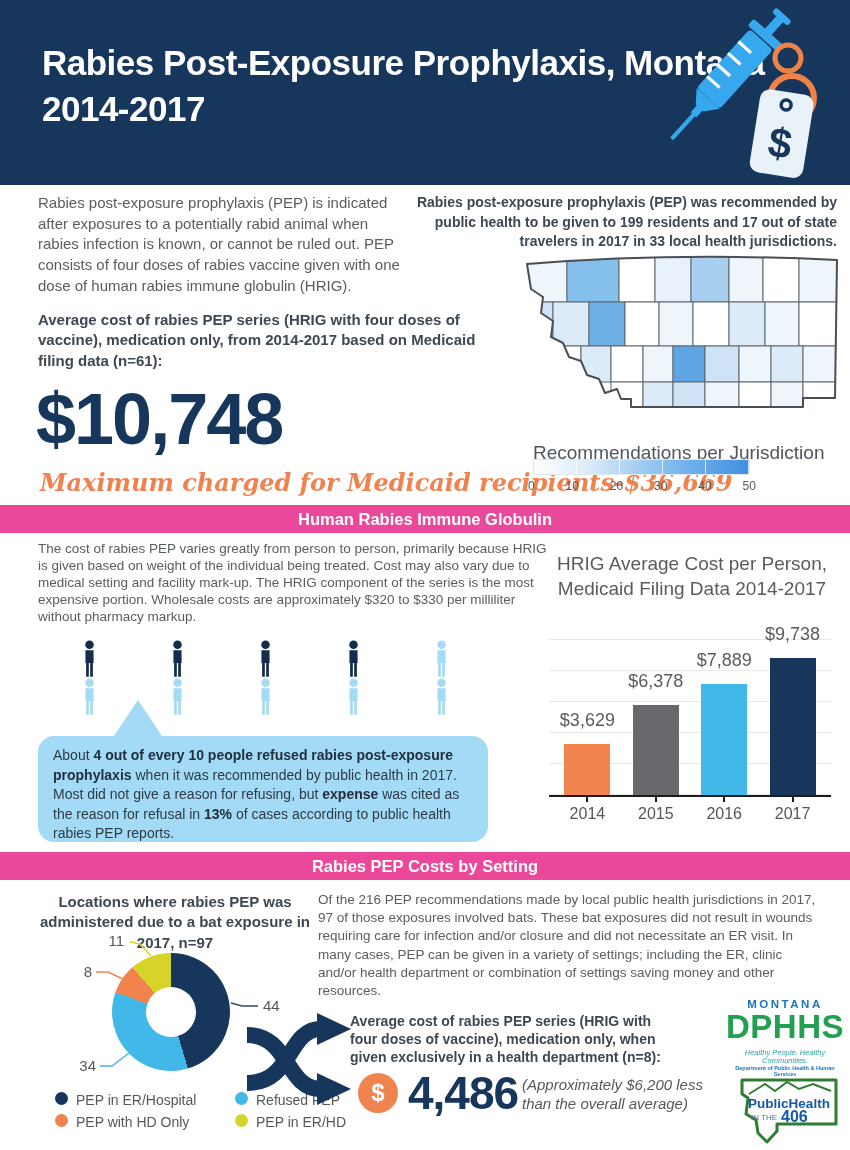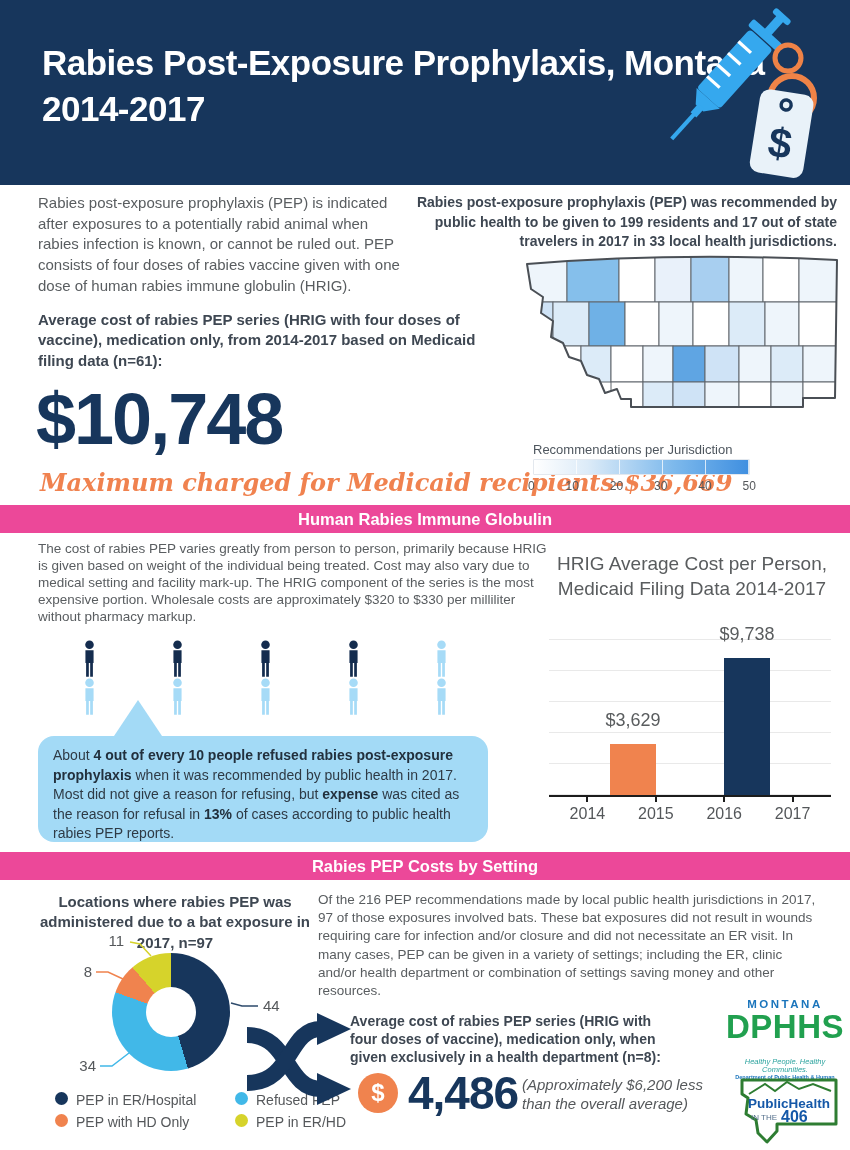--- a/index.html
+++ b/index.html
@@ -16,21 +16,21 @@
   .body-text{font-size:14px;line-height:1.38;color:#595d60;}
   .bold-dark{color:#3e4752;font-weight:700;}
   .big-number{font-size:72px;font-weight:700;color:#17365c;letter-spacing:-2px;}
   .script-orange{font-family:"DejaVu Serif",serif;font-style:italic;font-weight:700;
                  font-size:24px;color:#f0824f;}
 
   .banner{position:absolute;left:0;width:850px;height:28px;background:#ec4899;color:#ffffff;
           font-weight:700;font-size:16.5px;text-align:center;line-height:28px;}
 
   
-  .maplegend-title{font-size:13px;color:#4e565e;}
+  .maplegend-title{font-size:19px;color:#4e565e;}
   .maplegend-bar{height:14px;border-radius:1px;
      background-image:repeating-linear-gradient(to right,transparent 0 42px,rgba(255,255,255,.75) 42px 43px),
                       linear-gradient(to right,#ffffff,#dcebf8 25%,#7db9ec 65%,#3f8fe0);
      border:1px solid #e3e8ee;}
   .maplegend-ticks{display:flex;justify-content:space-between;font-size:12px;color:#55585b;}
 
   
   .people-row{display:flex;}
   .person{width:17px;height:38px;margin:0 35.5px;}
   .pointer-up{width:0;height:0;border-left:24px solid transparent;border-right:24px solid transparent;
@@ -61,21 +61,21 @@
   
   .dollar-circle{width:40px;height:40px;border-radius:50%;background:#f0834e;color:#ffffff;
                  font-weight:700;font-size:24px;display:flex;align-items:center;justify-content:center;}
   .value-big{font-size:46px;font-weight:700;color:#17365c;letter-spacing:-1px;}
   .note-italic{font-style:italic;font-weight:400;font-size:15px;line-height:1.25;color:#55585b;}
 
   
   .dphhs{text-align:center;line-height:1.05;}
   .dphhs .montana{font-size:11.5px;font-weight:700;color:#1b75bc;letter-spacing:2.5px;}
   .dphhs .acronym{font-size:33px;font-weight:700;color:#21a04f;letter-spacing:0.5px;}
-  .dphhs .tagline{font-size:7.5px;font-style:italic;color:#2ba39e;margin-top:13px;}
+  .dphhs .tagline{font-size:7.5px;font-style:italic;color:#2ba39e;margin-top:4px;}
   .dphhs .dept{font-size:5.5px;font-weight:700;color:#1b75bc;margin-top:2px;}
 </style>
 </head>
 <body>
 
 <div class="page">
 
   <div class="header">
     <div class="title">Rabies Post-Exposure Prophylaxis, Montana 2014-2017</div>
     <svg class="abs" style="left:598px;top:6px;" width="248" height="176" viewBox="0 0 248 176">
@@ -238,20 +238,28 @@
 
   <div class="abs chart-title" style="left:552px;top:552px;width:280px;">HRIG Average Cost per Person, Medicaid Filing Data 2014-2017</div>
 
   <div class="abs" style="left:549px;top:637px;width:282px;">
     <div class="plot">
       <div class="bar-cell">
         <div class="bar-value">$3,629</div>
         <div class="bar" style="height: 51px; background: rgb(240, 131, 78);"></div>
       </div>
       <div class="bar-cell">
+        <div class="bar-value">$6,378</div>
+        <div class="bar" style="height: 90px; background: rgb(102, 104, 107);"></div>
+      </div>
+      <div class="bar-cell">
+        <div class="bar-value">$7,889</div>
+        <div class="bar" style="height: 111px; background: rgb(65, 184, 232);"></div>
+      </div>
+      <div class="bar-cell">
         <div class="bar-value">$9,738</div>
         <div class="bar" style="height: 137px; background: rgb(23, 54, 92);"></div>
       </div>
     </div>
     <div class="years">
       <div class="year-cell"><div class="tick"></div><span>2014</span></div>
       <div class="year-cell"><div class="tick"></div><span>2015</span></div>
       <div class="year-cell"><div class="tick"></div><span>2016</span></div>
       <div class="year-cell"><div class="tick"></div><span>2017</span></div>
     </div>

